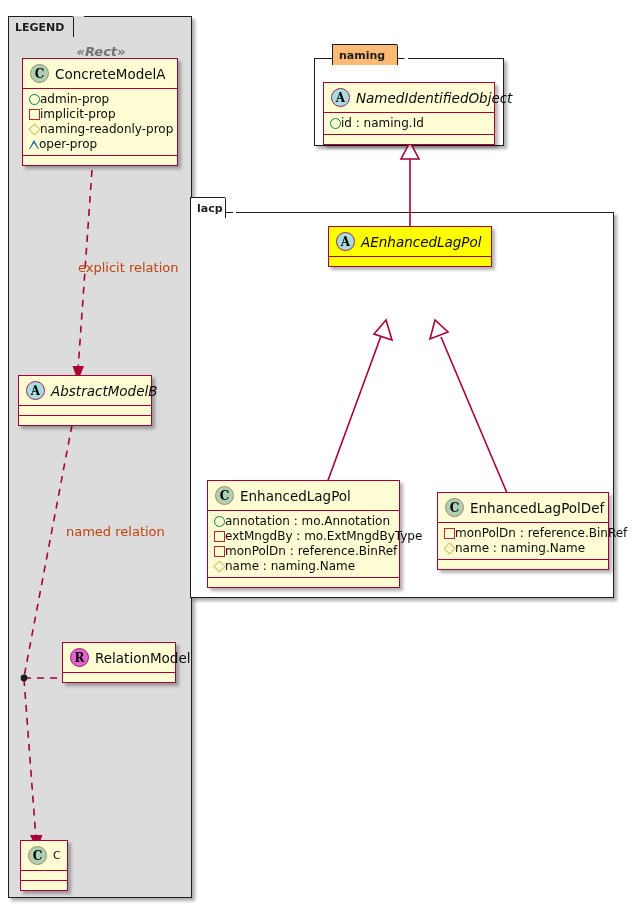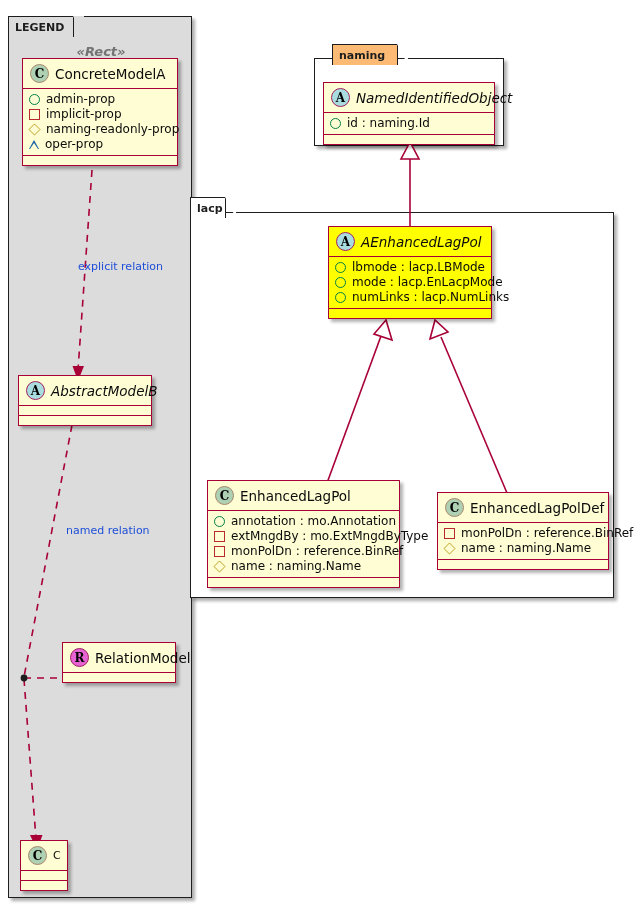--- a/index.html
+++ b/index.html
@@ -30,21 +30,21 @@
   .cls{position:absolute;box-sizing:border-box;background:#fefdd4;
        border:1.5px solid #a80036;box-shadow:3px 3px 3px rgba(0,0,0,0.30);}
   .cls.hl{background:#ffff00;}
   .cls-hdr{display:flex;align-items:center;gap:6px;padding:5px 8px 5px 7px;
        border-bottom:1.5px solid #a80036;}
   .cls-hdr .nm{font-size:13.5px;color:#0b0b0b;white-space:nowrap;}
   .cls-hdr .nm.abs{font-style:italic;}
   .cls-body{padding:3px 6px 3px 6px;border-bottom:1.5px solid #a80036;}
   .cls-body.empty{height:9px;padding:0;}
   .cls-foot{height:9px;}
-  .attr{display:flex;align-items:center;gap:6px;font-size:12px;color:#0b0b0b;
+  .attr{display:flex;align-items:center;font-size:12px;color:#0b0b0b;
         line-height:15px;white-space:nowrap;}
 
   
   .stereo{position:absolute;font-size:13px;font-style:italic;font-weight:bold;color:#737373;text-align:center;}
 
   
   .badge{width:17px;height:17px;border-radius:50%;display:inline-flex;
          align-items:center;justify-content:center;font-size:12px;font-weight:bold;
          font-family:"DejaVu Serif","Liberation Serif",serif;flex:0 0 auto;}
   .badge.c{background:#add1b2;border:1.5px solid #a9876e;color:#000;}
@@ -57,21 +57,21 @@
   .g.sq{border:1.4px solid #b8292f;box-sizing:border-box;}
   .g.dia{border:1.4px solid #b38f00;box-sizing:border-box;transform:rotate(45deg) scale(.78);}
   .g.tri{width:0;height:0;border-left:5.5px solid transparent;border-right:5.5px solid transparent;
          border-bottom:9.5px solid transparent;}
   .g.tri::after{content:"";position:absolute;left:-5.5px;top:0;width:0;height:0;
          border-left:5.5px solid transparent;border-right:5.5px solid transparent;border-bottom:9.5px solid #1763a6;}
   .g.tri::before{content:"";position:absolute;left:-4px;top:2.6px;width:0;height:0;z-index:1;
          border-left:4px solid transparent;border-right:4px solid transparent;border-bottom:6.9px solid #fefdd4;}
 
   
-  .edge-label{position:absolute;font-size:11px;color:#1d4ed8;white-space:nowrap;}
+  .edge-label{position:absolute;font-size:13px;color:#c2410c;white-space:nowrap;}
 </style>
 </head>
 <body>
 
 <div id="canvas">
 
   <div class="pkg" id="legend-pkg"></div>
   <div class="pkg-tab" id="legend-tab">
     <span>LEGEND</span>
     <span class="slant" style="border-top:21px solid #dcdcdc;"></span>
@@ -180,34 +180,20 @@
       </div>
     </div>
     <div class="cls-foot"></div>
   </div>
 
   <div class="cls hl" style="left:328px;top:226px;width:164px;">
     <div class="cls-hdr">
       <span class="badge a">A</span>
       <span class="nm abs">AEnhancedLagPol</span>
     </div>
-    <div class="cls-body">
-      <div class="attr">
-        <span class="g circ"></span>
-        <span>lbmode : lacp.LBMode</span>
-      </div>
-      <div class="attr">
-        <span class="g circ"></span>
-        <span>mode : lacp.EnLacpMode</span>
-      </div>
-      <div class="attr">
-        <span class="g circ"></span>
-        <span>numLinks : lacp.NumLinks</span>
-      </div>
-    </div>
     <div class="cls-foot"></div>
   </div>
 
   <div class="cls" style="left:207px;top:480px;width:193px;">
     <div class="cls-hdr">
       <span class="badge c">C</span>
       <span class="nm">EnhancedLagPol</span>
     </div>
     <div class="cls-body">
       <div class="attr">

